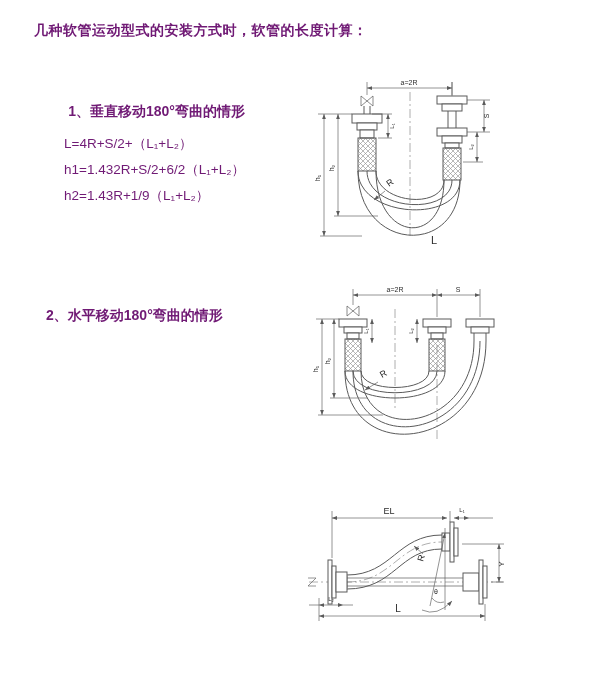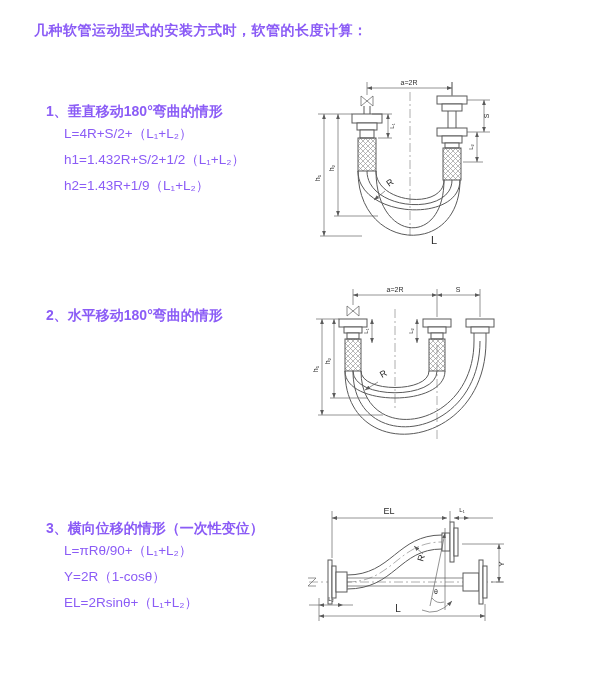--- a/index.html
+++ b/index.html
@@ -1,21 +1,21 @@
 <!DOCTYPE html>
 <html><head>
 <meta charset="utf-8">
 <style>
   html,body{margin:0;padding:0;}
   body{width:600px;height:675px;background:#ffffff;font-family:"Liberation Sans","DejaVu Sans",sans-serif;}
-  .page{position:relative;width:600px;height:675px;background:#ffffff;overflow:hidden;color:#8b5cf6;}
+  .page{position:relative;width:600px;height:675px;background:#ffffff;overflow:hidden;color:#701a75;}
   .title{position:absolute;left:34px;top:22px;font-size:14px;font-weight:bold;letter-spacing:0.5px;white-space:nowrap;}
   .section{position:absolute;left:46px;}
-  .section .heading{font-size:14px;font-weight:bold;white-space:nowrap;}
-  .section .formulas{padding-left:18px;font-size:13.5px;}
+  .section .heading{font-size:14px;font-weight:bold;white-space:nowrap;text-align:right;}
+  .section .formulas{margin-top:10px;padding-left:18px;font-size:13.5px;}
   .section .formulas div{line-height:26px;white-space:nowrap;}
   #sec1{top:103px;}
   #sec2{top:307px;}
   #sec3{top:520px;}
   .dsvg{position:absolute;}
   #d1{left:298px;top:66px;}
   #d2{left:308px;top:281px;}
   #d3{left:295px;top:498px;}
   .ln{fill:none;stroke:#5a5a5a;stroke-width:1;}
   .thin{stroke-width:0.7;}
@@ -28,37 +28,29 @@
 <body>
 
 <div class="page">
 
   <div class="title">几种软管运动型式的安装方式时，软管的长度计算：</div>
 
   <div class="section" id="sec1">
     <div class="heading">1、垂直移动180°弯曲的情形</div>
     <div class="formulas">
       <div>L=4R+S/2+（L₁+L₂）</div>
-      <div>h1=1.432R+S/2+1/2（L₁+L₂）</div>
+      <div>h1=1.432R+S/2+6/2（L₁+L₂）</div>
       <div>h2=1.43R+1/9（L₁+L₂）</div>
     </div>
   </div>
 
   <div class="section" id="sec2">
     <div class="heading">2、水平移动180°弯曲的情形</div>
   </div>
 
-  <div class="section" id="sec3">
-    <div class="heading">3、横向位移的情形（一次性变位）</div>
-    <div class="formulas">
-      <div>L=πRθ/90+（L₁+L₂）</div>
-      <div>Y=2R（1-cosθ）</div>
-      <div>EL=2Rsinθ+（L₁+L₂）</div>
-    </div>
-  </div>
 
   <svg id="d1" class="dsvg" width="255" height="200" viewBox="0 0 255 200">
     <defs>
       <marker id="m1" markerWidth="9" markerHeight="7" refX="8" refY="3.5" orient="auto-start-reverse">
         <path d="M0,0.5 L8,3.5 L0,6.5 Z" fill="#5a5a5a"></path>
       </marker>
       <pattern id="br1" width="5" height="5" patternUnits="userSpaceOnUse">
         <path d="M0,5 L5,0 M0,0 L5,5" stroke="#8a8a8a" stroke-width="0.6"></path>
       </pattern>
     </defs>

